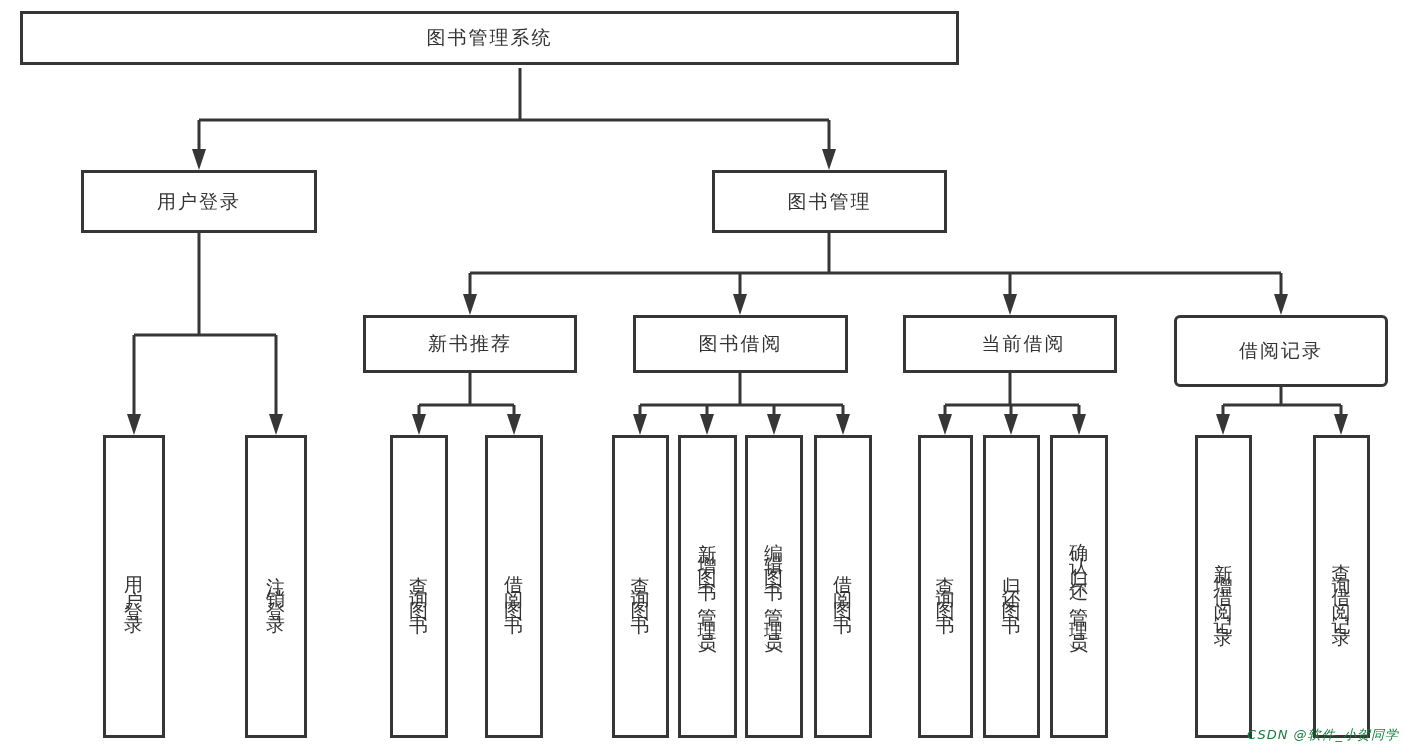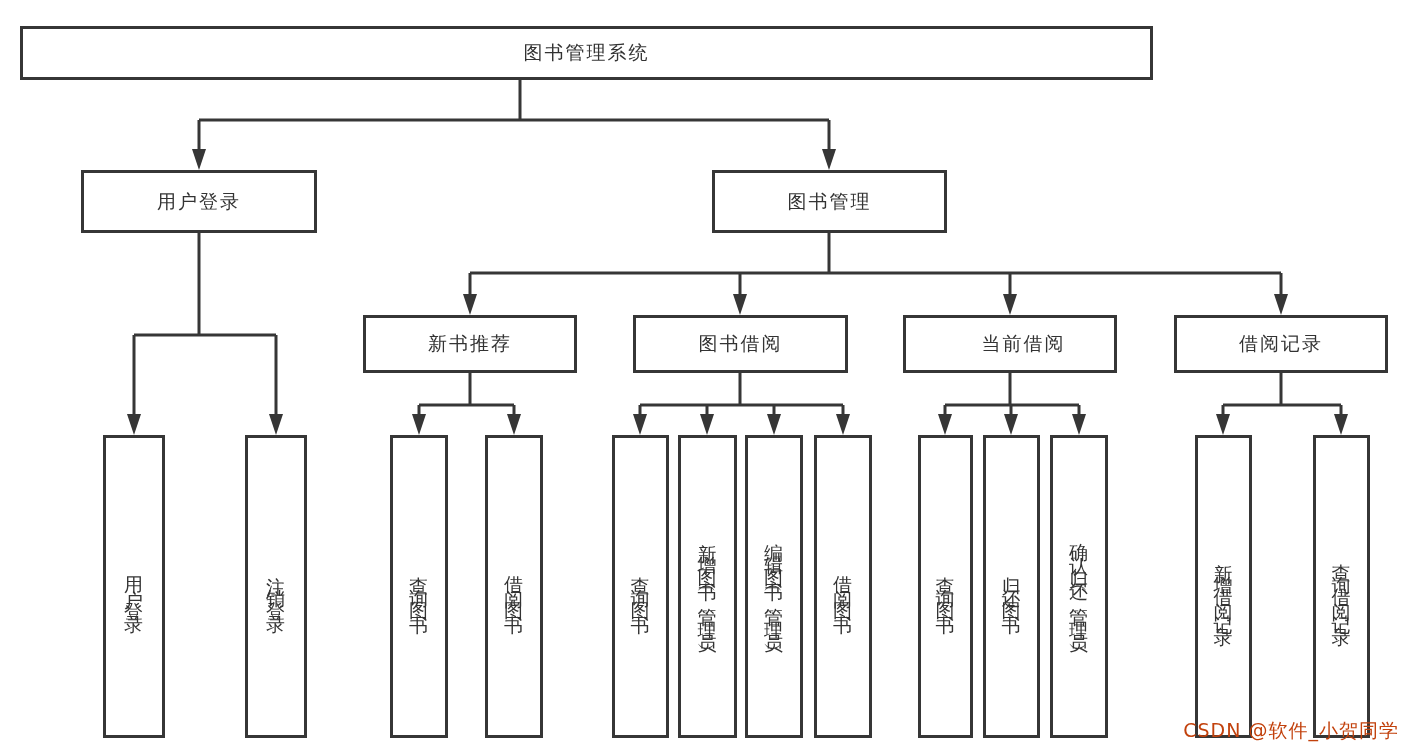--- a/index.html
+++ b/index.html
@@ -11,22 +11,22 @@
   .node{
     position:absolute;box-sizing:border-box;border:3px solid #363636;background:#ffffff;
     display:flex;align-items:center;justify-content:center;color:#333333;z-index:2;
   }
   .node .lbl{font-size:19px;letter-spacing:2px;white-space:nowrap;}
   .vnode .lbl{
     writing-mode:vertical-rl;text-orientation:mixed;
     letter-spacing:13px;line-height:1.1;white-space:nowrap;
   }
   .watermark{
-    position:absolute;right:6px;bottom:3px;font-size:19px;color:#c2410c;
-    letter-spacing:1px;z-index:5;white-space:nowrap;
+    position:absolute;right:6px;bottom:3px;font-size:13px;color:#15803d;
+    letter-spacing:1px;z-index:5;white-space:nowrap;font-style:italic;
   }
 </style>
 </head>
 <body>
 
 <div class="stage">
 
   <svg class="connectors" width="1405" height="747" viewBox="0 0 1405 747" stroke="#363636" stroke-width="3" fill="none">
 
     <g>
@@ -70,41 +70,41 @@
       <polygon fill="#363636" stroke="none" points="1079,435 1072,414 1086,414"></polygon>
     </g>
 
     <g>
       <path d="M1281 373 V405 M1223 405 H1341 M1223 405 V417 M1341 405 V417"></path>
       <polygon fill="#363636" stroke="none" points="1223,435 1216,414 1230,414"></polygon>
       <polygon fill="#363636" stroke="none" points="1341,435 1334,414 1348,414"></polygon>
     </g>
   </svg>
 
-  <div class="node" style="left:20px;top:26px;width:1133px;height:54px;">
+  <div class="node" style="left:20px;top:11px;width:939px;height:54px;">
     <span class="lbl">图书管理系统</span>
   </div>
 
   <div class="node" style="left:81px;top:170px;width:236px;height:63px;">
     <span class="lbl">用户登录</span>
   </div>
   <div class="node" style="left:363px;top:315px;width:214px;height:58px;">
     <span class="lbl">新书推荐</span>
   </div>
 
   <div class="node" style="left:712px;top:170px;width:235px;height:63px;">
     <span class="lbl">图书管理</span>
   </div>
   <div class="node" style="left:633px;top:315px;width:215px;height:58px;">
     <span class="lbl">图书借阅</span>
   </div>
   <div class="node" style="left:903px;top:315px;width:214px;height:58px;padding-left:27px;">
     <span class="lbl">当前借阅</span>
   </div>
-  <div class="node" style="left:1174px;top:315px;width:214px;height:58px;">
+  <div class="node" style="left:1174px;top:315px;width:214px;height:72px;border-radius:6px;">
     <span class="lbl">借阅记录</span>
   </div>
 
   <div class="node vnode" style="left:103px;top:435px;width:62px;height:303px;">
     <span class="lbl">用户登录</span>
   </div>
   <div class="node vnode" style="left:245px;top:435px;width:62px;height:303px;">
     <span class="lbl">注销登录</span>
   </div>
 

